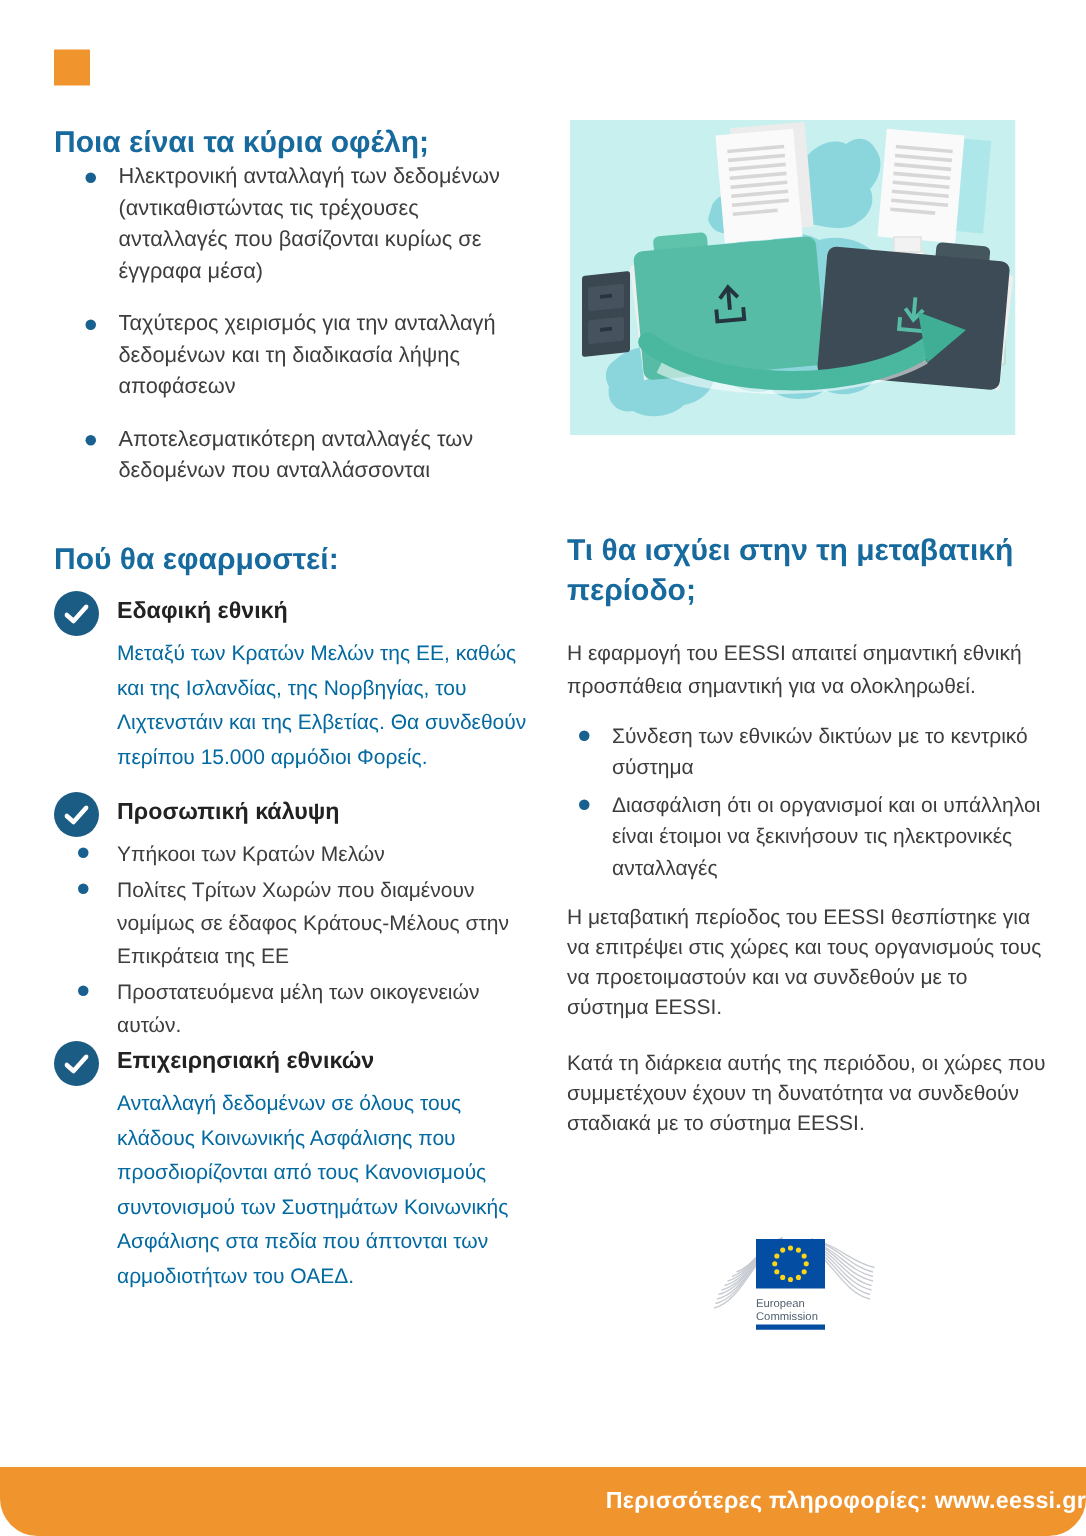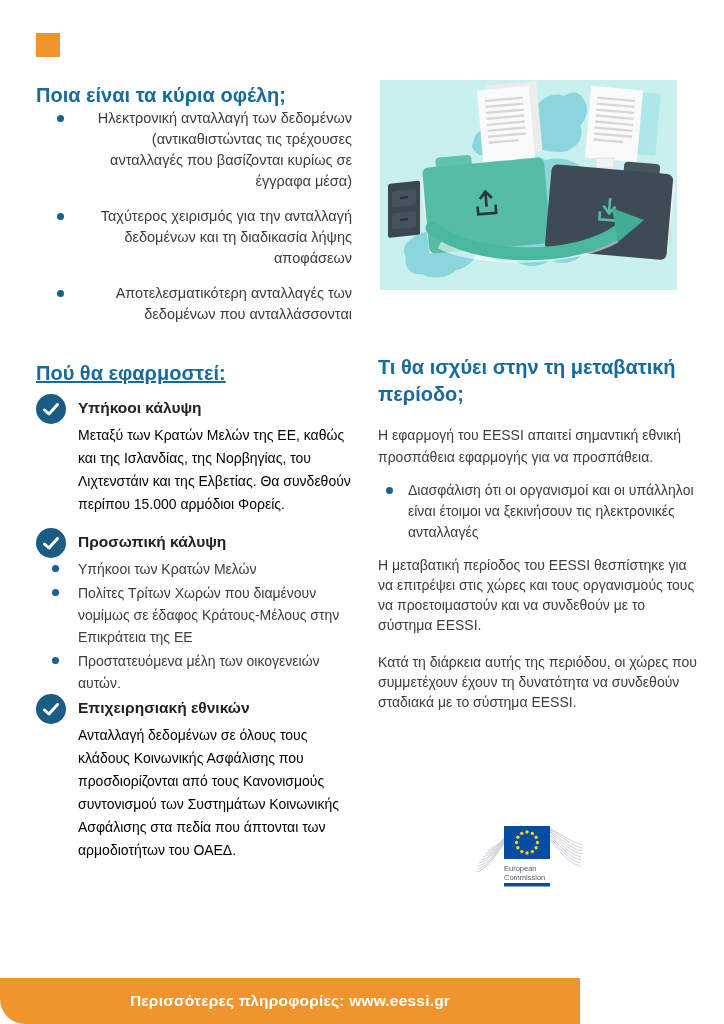--- a/index.html
+++ b/index.html
@@ -3,62 +3,62 @@
 <meta charset="utf-8">
 <style>
   html,body{margin:0;padding:0;background:#fff;}
   .page{
     position:relative;width:724px;height:1024px;background:#ffffff;overflow:hidden;
     font-family:"Liberation Sans","DejaVu Sans",sans-serif;color:#3d3d3c;border-radius:25px;
   }
   .orange-square{position:absolute;left:36px;top:33px;width:24px;height:24px;background:#F0942D;}
   .section-title{position:absolute;margin:0;font-size:20px;line-height:27px;font-weight:bold;color:#176A9E;}
   #benefits-title{left:36px;top:82px;width:330px;}
-  #where-title{left:36px;top:360px;width:330px;text-decoration:underline;}
-
-  
-  .benefits-list{position:absolute;left:36px;top:108px;width:316px;margin:0;padding:0;list-style:none;text-align:right;}
+  #where-title{left:36px;top:360px;width:330px;}
+
+  
+  .benefits-list{position:absolute;left:36px;top:108px;width:316px;margin:0;padding:0;list-style:none;}
   .benefits-list li{display:flex;margin-bottom:14px;font-size:14.5px;line-height:21px;}
   .dot{flex:0 0 auto;width:7px;height:7px;border-radius:50%;background:#17608F;margin:7px 15px 0 21px;}
 
   
   .illustration{position:absolute;left:380px;top:80px;width:297px;height:210px;}
   .illustration svg{display:block;}
 
   
   .check-item{position:absolute;left:36px;width:322px;}
   #check-item-1{top:392px;}
   #check-item-2{top:526px;}
   #check-item-3{top:692px;}
   .check-circle{position:absolute;left:0;top:2px;width:30px;height:30px;border-radius:50%;
     background:#1B5C85;display:flex;align-items:center;justify-content:center;}
   .check-content{margin-left:42px;}
   .check-content h3{margin:6px 0 6px;font-size:15.5px;line-height:20px;font-weight:bold;color:#222222;}
-  .check-content p{margin:0;font-size:14px;line-height:23px;color:#000000;}
+  .check-content p{margin:0;font-size:14px;line-height:23px;color:#0369a1;}
   .sub-bullets{margin:2px 0 0;padding:0;list-style:none;}
   .sub-bullets li{position:relative;font-size:14px;line-height:22px;margin-bottom:2px;}
   .sdot{position:absolute;left:-26px;top:7px;width:7px;height:7px;border-radius:50%;background:#17608F;}
 
   
   .right-col{position:absolute;left:378px;top:354px;width:322px;font-size:14px;color:#3d3d3c;}
   .right-col h2{margin:0 0 16px;font-size:20px;line-height:27px;font-weight:bold;color:#176A9E;}
   .right-col .intro{margin:0 0 12px;line-height:22px;}
   .rc-bullets{margin:0;padding:0;list-style:none;}
   .rc-bullets li{position:relative;padding-left:30px;line-height:21px;margin-bottom:4px;}
   .rdot{position:absolute;left:8px;top:7px;width:7px;height:7px;border-radius:50%;background:#17608F;}
   .right-col .para1{margin:12px 0 0;line-height:20px;}
   .right-col .para2{margin:17px 0 0;line-height:20px;}
 
   
   .ec-logo{position:absolute;left:474px;top:818px;width:110px;height:72px;}
   .ec-logo text{font-family:"Liberation Sans","DejaVu Sans",sans-serif;font-size:7.5px;fill:#50606d;}
 
   
-  .footer-bar{position:absolute;left:0;top:978px;width:580px;height:46px;background:#F0942D;
-    display:flex;align-items:center;justify-content:center;}
+  .footer-bar{position:absolute;left:0;top:978px;width:724px;height:46px;background:#F0942D;
+    display:flex;align-items:center;justify-content:flex-end;}
   .footer-bar span{color:#ffffff;font-size:15.5px;font-weight:bold;letter-spacing:.2px;}
 </style>
 </head>
 <body>
 
 <div class="page">
 
   <div class="orange-square"></div>
 
   <h1 class="section-title" id="benefits-title">Ποια είναι τα κύρια οφέλη;</h1>
@@ -175,21 +175,21 @@
 
   <h2 class="section-title" id="where-title">Πού θα εφαρμοστεί:</h2>
 
   <div class="check-item" id="check-item-1">
     <span class="check-circle">
       <svg width="16" height="13" viewBox="0 0 16 13">
         <path d="M1.5,7 L6,11 L14.5,1.5" stroke="#ffffff" stroke-width="3" fill="none" stroke-linecap="round" stroke-linejoin="round"></path>
       </svg>
     </span>
     <div class="check-content">
-      <h3>Υπήκοοι κάλυψη</h3>
+      <h3>Εδαφική εθνική</h3>
       <p>Μεταξύ των Κρατών Μελών της ΕΕ, καθώς και της Ισλανδίας, της Νορβηγίας, του Λιχτενστάιν και της Ελβετίας. Θα συνδεθούν περίπου 15.000 αρμόδιοι Φορείς.</p>
     </div>
   </div>
 
   <div class="check-item" id="check-item-2">
     <span class="check-circle">
       <svg width="16" height="13" viewBox="0 0 16 13">
         <path d="M1.5,7 L6,11 L14.5,1.5" stroke="#ffffff" stroke-width="3" fill="none" stroke-linecap="round" stroke-linejoin="round"></path>
       </svg>
     </span>
@@ -219,22 +219,26 @@
       </svg>
     </span>
     <div class="check-content">
       <h3>Επιχειρησιακή εθνικών</h3>
       <p>Ανταλλαγή δεδομένων σε όλους τους κλάδους Κοινωνικής Ασφάλισης που προσδιορίζονται από τους Κανονισμούς συντονισμού των Συστημάτων Κοινωνικής Ασφάλισης στα πεδία που άπτονται των αρμοδιοτήτων του ΟΑΕΔ.</p>
     </div>
   </div>
 
   <div class="right-col">
     <h2>Τι θα ισχύει στην τη μεταβατική περίοδο;</h2>
-    <p class="intro">Η εφαρμογή του EESSI απαιτεί σημαντική εθνική προσπάθεια εφαρμογής για να προσπάθεια.</p>
+    <p class="intro">Η εφαρμογή του EESSI απαιτεί σημαντική εθνική προσπάθεια σημαντική για να ολοκληρωθεί.</p>
     <ul class="rc-bullets">
+      <li>
+        <span class="rdot"></span>
+        <span>Σύνδεση των εθνικών δικτύων με το κεντρικό σύστημα</span>
+      </li>
       <li>
         <span class="rdot"></span>
         <span>Διασφάλιση ότι οι οργανισμοί και οι υπάλληλοι είναι έτοιμοι να ξεκινήσουν τις ηλεκτρονικές ανταλλαγές</span>
       </li>
     </ul>
     <p class="para1">Η μεταβατική περίοδος του EESSI θεσπίστηκε για να επιτρέψει στις χώρες και τους οργανισμούς τους να προετοιμαστούν και να συνδεθούν με το σύστημα EESSI.</p>
     <p class="para2">Κατά τη διάρκεια αυτής της περιόδου, οι χώρες που συμμετέχουν έχουν τη δυνατότητα να συνδεθούν σταδιακά με το σύστημα EESSI.</p>
   </div>
 
   <div class="ec-logo">

